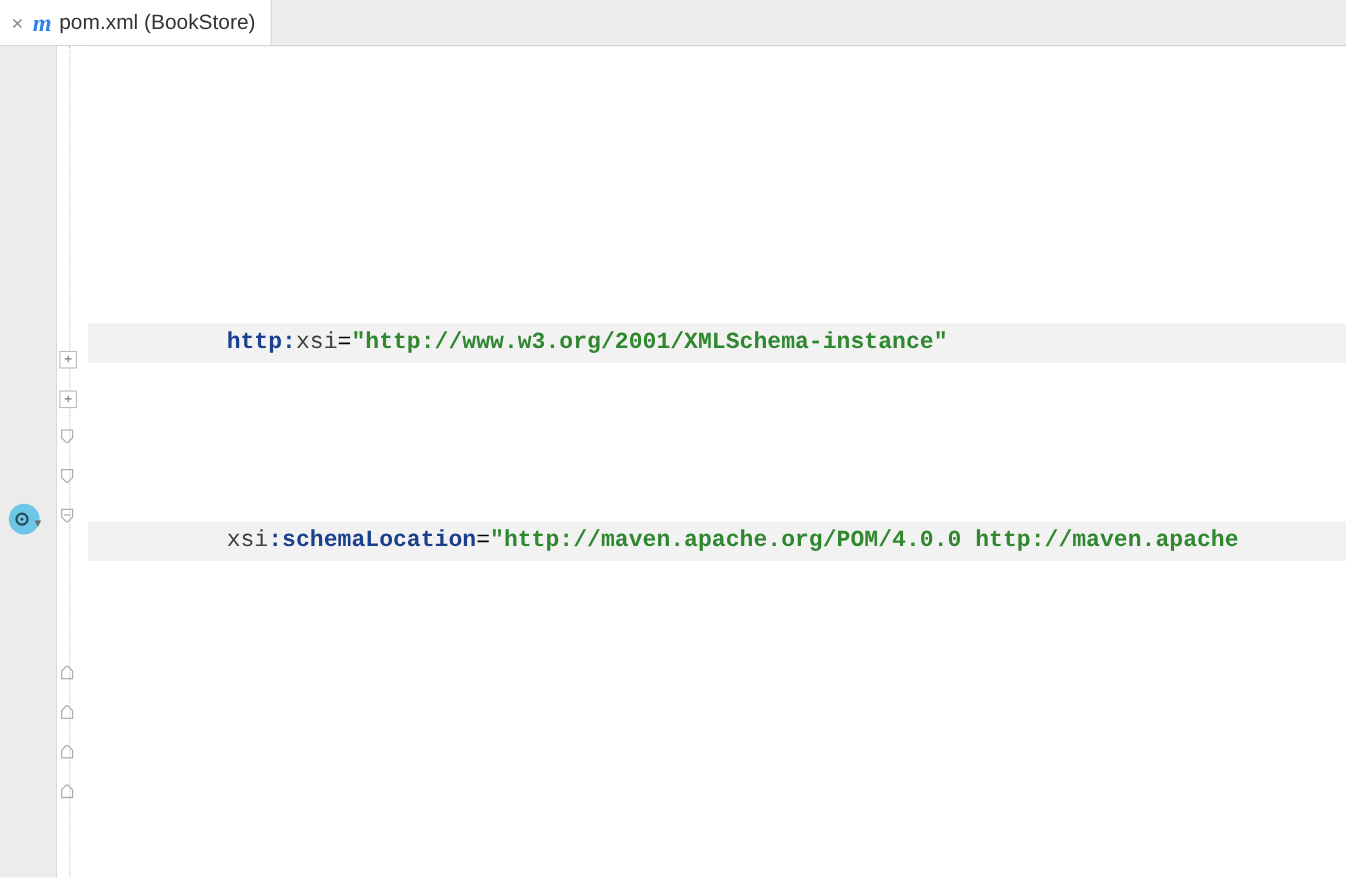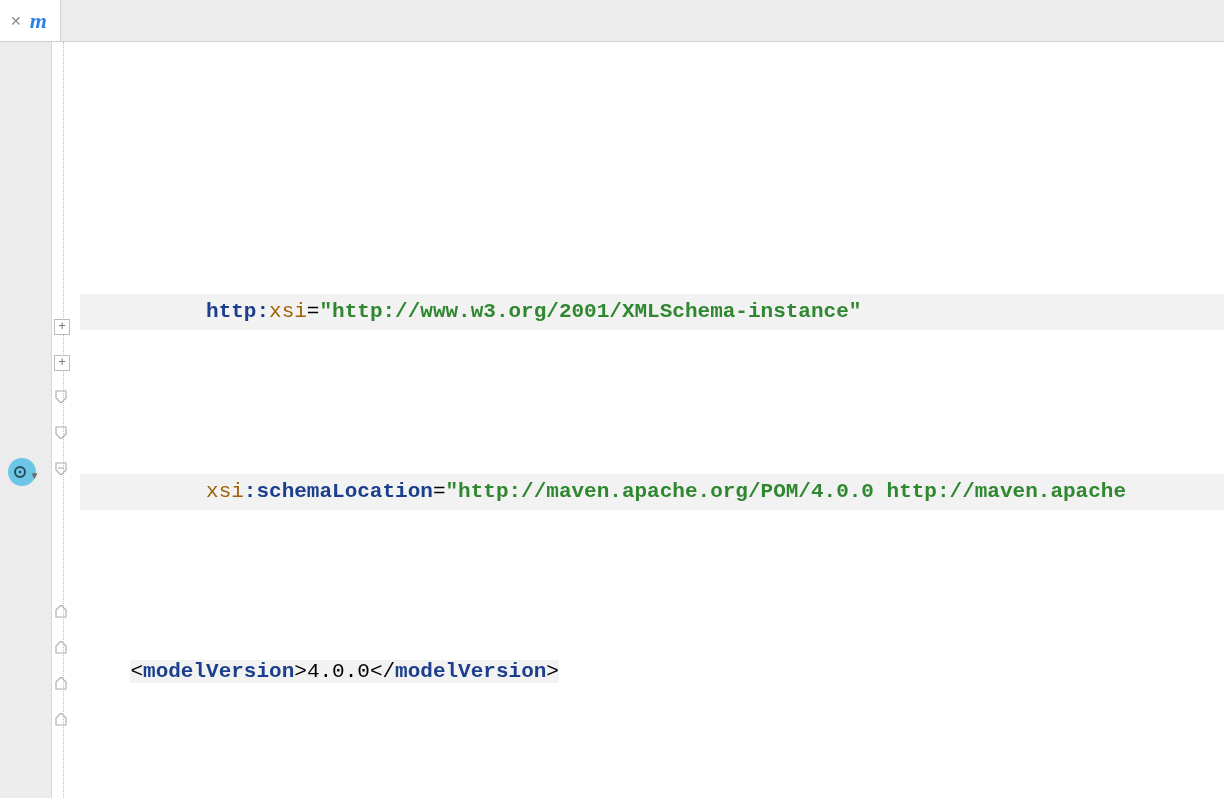--- a/index.html
+++ b/index.html
@@ -107,21 +107,21 @@
     height: 36px;
     position: relative;
   }
   .bg-grey { background: #f2f2f2; }
   .pad-grey { background: #f2f2f2; }
 
   
   .punct { color: #000; }
   .tag { color: #1b3f8c; font-weight: 700; }
   .attr { color: #1b3f8c; font-weight: 700; }
-  .ns  { color: #a16207; }
+  .ns  { color: #404040; }
   .str { color: #2f872f; font-weight: 700; }
   .txt { color: #000; }
 
   
   .hl {
     background: #f2f2f2;
   }
 
   
   .bulb {
@@ -152,20 +152,21 @@
     color:#6a6a6a;
   }
 </style>
 </head>
 <body>
 
 <div class="tabbar">
   <div class="tab">
     <span class="close">✕</span>
     <span class="m-icon">m</span>
+    <span>pom.xml (BookStore)</span>
   </div>
 </div>
 
 <div class="editor">
 
   <div class="left-strip">
     <div class="left-circ" style="top:416px;">
       <svg width="18" height="18" viewBox="0 0 18 18">
         <circle cx="7" cy="9" r="5" fill="none" stroke="#2a4a5a" stroke-width="2"></circle>
         <circle cx="7" cy="9" r="1.3" fill="#2a4a5a"></circle>
@@ -221,21 +222,20 @@
     
     <span class="bulb" style="position:absolute; left:12px; top:440px;">💡</span>
 
     
     <div class="line bg-grey"><span class="pad-grey">          </span><span class="attr">http:</span><span class="ns">xsi</span><span class="punct">=</span><span class="str">"http://www.w3.org/2001/XMLSchema-instance"</span></div>
 
     
     <div class="line bg-grey"><span class="pad-grey">          </span><span class="ns">xsi</span><span class="attr">:schemaLocation</span><span class="punct">=</span><span class="str">"http://maven.apache.org/POM/4.0.0 http://maven.apache</span></div>
 
     
-    <div class="line">    <span class="hl"><span class="punct">&lt;</span><span class="tag">modelVersion</span><span class="punct">&gt;</span><span class="txt">4.0.0</span><span class="punct">&lt;/</span><span class="tag">modelVersion</span><span class="punct">&gt;</span></span></div>
 
     
     
 
     
     
 
     
     
 

